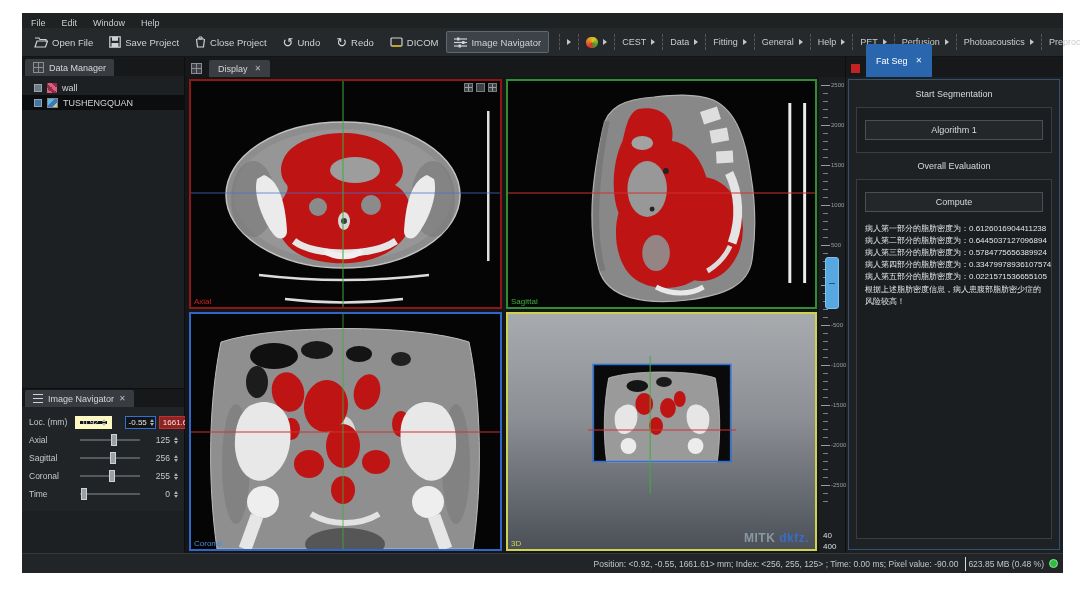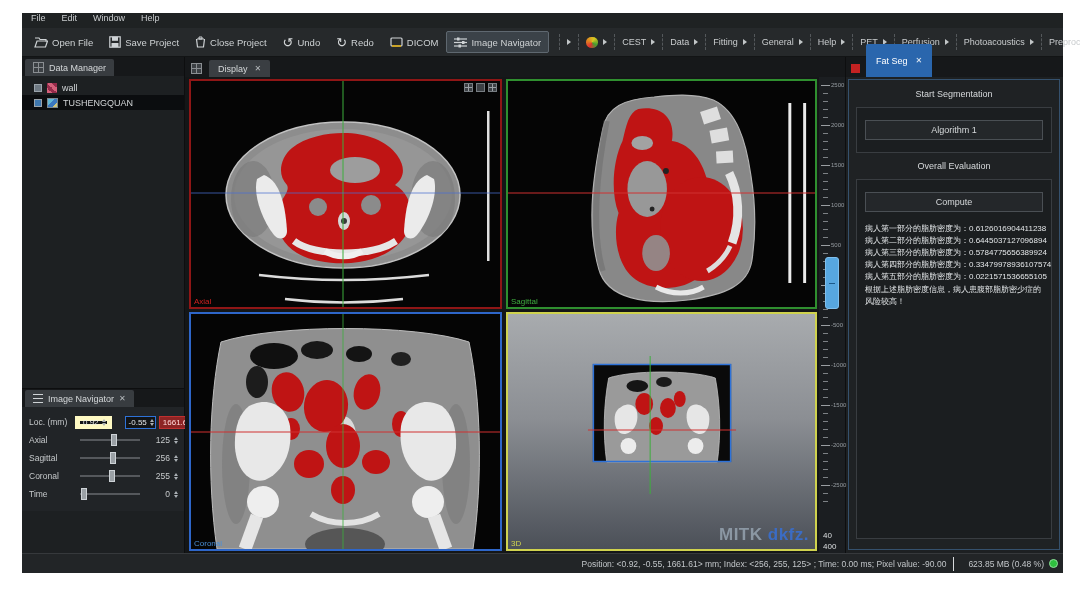--- a/index.html
+++ b/index.html
@@ -1,21 +1,21 @@
 <!DOCTYPE html>
 <html><head>
 <meta charset="utf-8">
 <style>
   html,body{margin:0;padding:0;background:#ffffff;width:1080px;height:591px;overflow:hidden;
     font-family:"Liberation Sans",sans-serif;}
   *{box-sizing:border-box;}
   .app{position:absolute;left:22px;top:13px;width:1041px;height:560px;background:#1d2022;color:#cdd0d2;}
 
   
-  .menubar{height:15px;background:#1f2223;display:flex;align-items:flex-start;gap:16px;padding:0 9px;font-size:9px;color:#c9ccce;}
+  .menubar{height:15px;background:#1f2223;display:flex;align-items:flex-end;gap:16px;padding:0 9px;font-size:9px;color:#c9ccce;}
   .menu-item{cursor:default;}
 
   
   .toolbar{height:29px;background:#26292b;display:flex;align-items:center;padding:0 4px;border-bottom:1px solid #121415;}
   .tbtn{display:flex;align-items:center;gap:4px;color:#ced2d4;font-size:9.5px;padding:0 7px;height:22px;border:1px solid transparent;white-space:nowrap;}
   .tbtn.active{background:#3b4248;border:1px solid #5f6870;border-radius:2px;}
   .tbtn svg{display:block;}
   .glyph{font-size:13px;line-height:13px;color:#d4d7d9;}
   .plugins{display:flex;align-items:center;font-size:9px;color:#c9ccce;margin-left:10px;height:18px;}
   .pm{display:flex;align-items:center;gap:5px;padding:0 7px;border-right:1px dashed #54585b;height:16px;white-space:nowrap;}
@@ -76,21 +76,21 @@
   .vp-label{position:absolute;left:3px;bottom:1px;font-size:8px;z-index:3;}
   #vp-axial{left:4px;top:2px;width:313px;height:230px;border:2px solid #8f1616;}
   #vp-sag{left:321px;top:2px;width:311px;height:230px;border:2px solid #2f8f2f;}
   #vp-cor{left:4px;top:235px;width:313px;height:239px;border:2px solid #2e66c9;}
   #vp-3d{left:321px;top:235px;width:311px;height:239px;border:2px solid #cfd24e;}
   .corner-icons{position:absolute;right:3px;top:2px;display:flex;gap:3px;z-index:3;}
   .ci{width:9px;height:9px;background:#3c4044;border:1px solid #777d82;}
   .ci.cross{background:
      linear-gradient(#9aa0a5,#9aa0a5) 50% 0/1px 100% no-repeat,
      linear-gradient(#9aa0a5,#9aa0a5) 0 50%/100% 1px no-repeat,#3c4044;}
-  .watermark{position:absolute;right:6px;bottom:4px;font-size:17px;font-weight:bold;z-index:3;letter-spacing:0.5px;}
+  .watermark{position:absolute;right:6px;bottom:4px;font-size:12px;font-weight:bold;z-index:3;letter-spacing:0.5px;}
   .wm-mitk{color:#8b97a3;}
   .wm-dkfz{color:#3b6cc4;}
 
   
   .lw{left:634px;top:0;width:26px;height:476px;position:absolute;background:#1b1e21;}
   .lw-ticks{position:absolute;left:4px;top:8px;height:424px;width:5px;
     background:repeating-linear-gradient(to bottom,#7d8185 0 1px,transparent 1px 8px);}
   .lw-ticks-major{position:absolute;left:2px;top:8px;height:424px;width:9px;
     background:repeating-linear-gradient(to bottom,#9a9ea2 0 1px,transparent 1px 40px);}
   .lwl{position:absolute;left:12px;font-size:6px;color:#969ca1;line-height:6px;}
@@ -108,21 +108,21 @@
   .fsec-label{text-align:center;padding:1px 0;}
   .fgroup{border:1px solid #393d41;background:#1b1e20;padding:12px 8px;}
   .fgroup.grow{flex:1;}
   .fbtn{border:1px solid #4a4f54;background:#24272a;color:#d6d9db;text-align:center;padding:4px 2px;font-size:9px;}
   .fresults{margin-top:11px;font-size:8px;line-height:12px;color:#e3e6e8;}
   .fresults div{white-space:nowrap;}
   .fconclusion{margin-top:1px;white-space:normal !important;}
 
   
   .statusbar{height:20px;background:#222527;border-top:1px solid #36393c;display:flex;align-items:center;justify-content:flex-end;font-size:8.5px;color:#c2c6c9;padding-right:5px;}
-  .mem{border-left:1px solid #d8dadc;padding-left:14px;margin-left:7px;display:flex;align-items:center;gap:5px;height:14px;}
+  .mem{border-left:1px solid #d8dadc;padding-left:2px;margin-left:7px;display:flex;align-items:center;gap:5px;height:14px;}
   .dot{width:9px;height:9px;border-radius:50%;background:#2fbf3f;border:1px solid #8fe09a;}
 </style>
 </head>
 <body>
 
 <div class="app">
 
   <div class="menubar">
     <span class="menu-item">File</span>
     <span class="menu-item">Edit</span>

